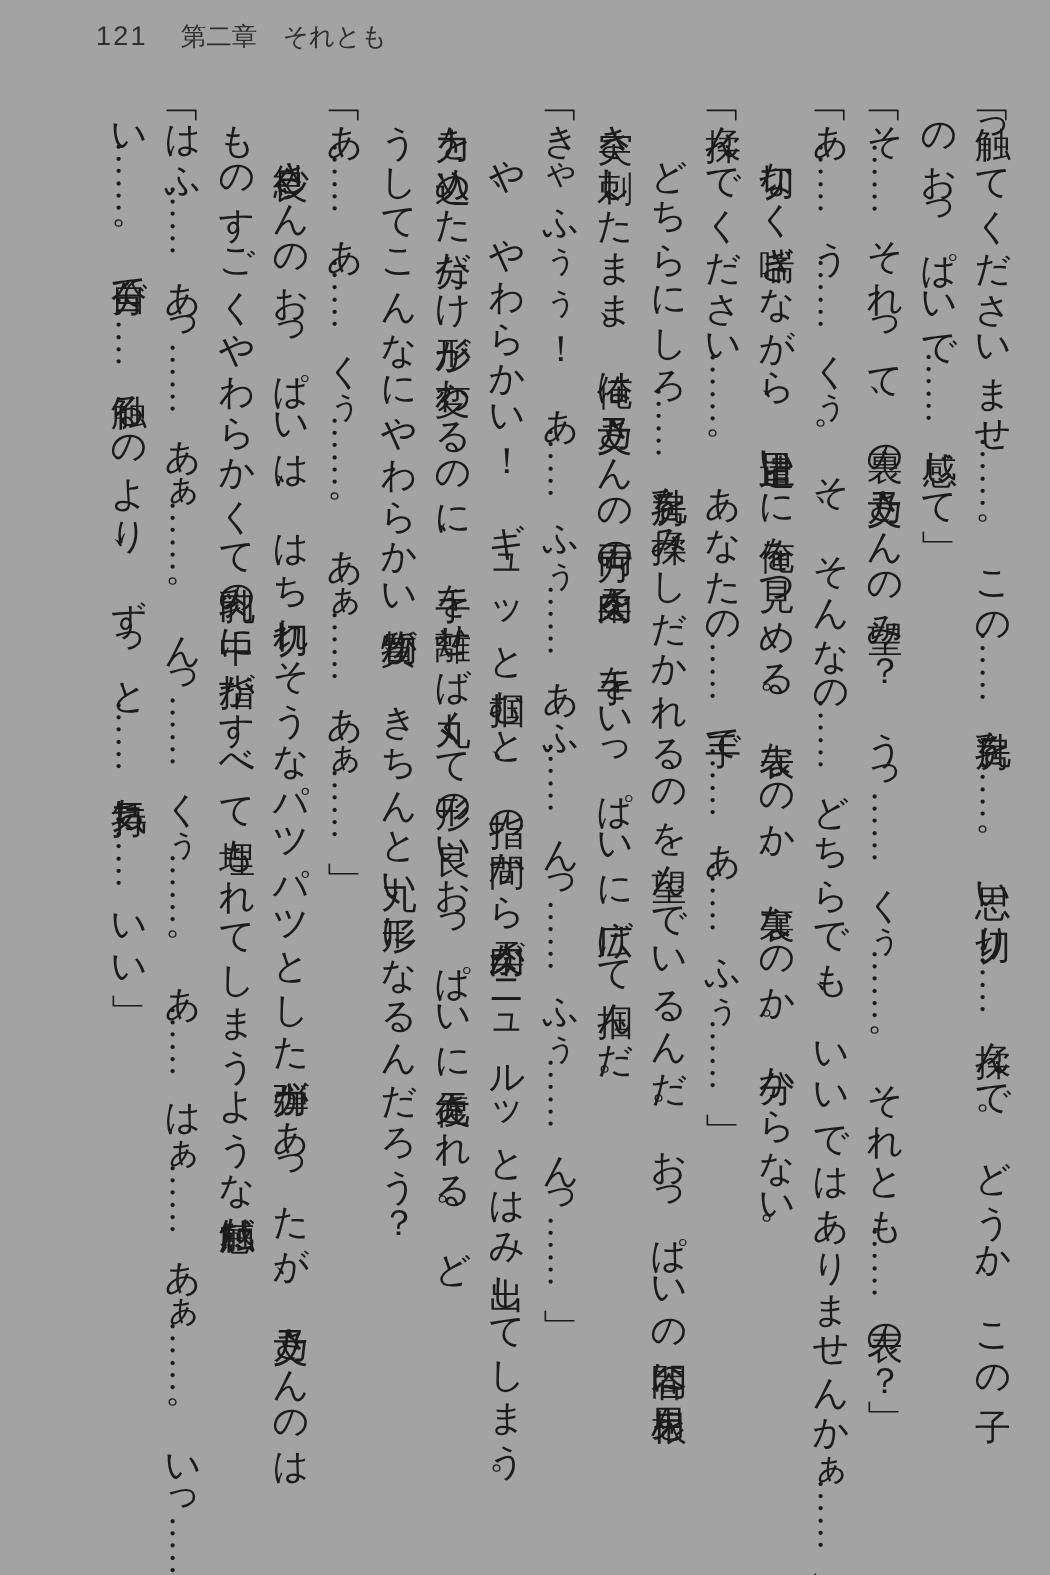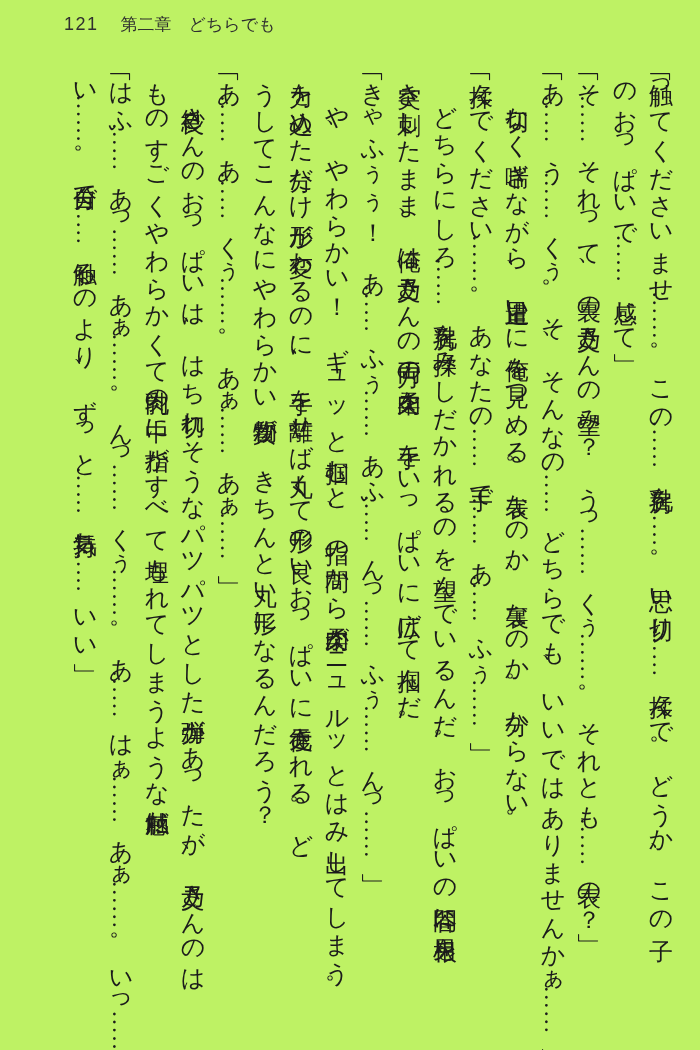--- a/index.html
+++ b/index.html
@@ -4,21 +4,21 @@
 <style>
   html, body {
     margin: 0;
     padding: 0;
     background: #ffffff;
   }
   .page {
     position: relative;
     width: 700px;
     height: 1050px;
-    background: #bef264;
+    background: #a3a3a3;
     overflow: hidden;
     color: #1d1d1d;
     font-family: "Liberation Serif", "DejaVu Serif", serif;
   }
   .running-head {
     position: absolute;
     top: 13px;
     left: 64px;
     display: flex;
     align-items: baseline;
@@ -52,21 +52,21 @@
     text-indent: 1em;
   }
 </style>
 </head>
 <body>
 
 <div class="page">
 
   <div class="running-head">
     <span class="num">121</span>
-    <span class="chapter">第二章　どちらでも</span>
+    <span class="chapter">第二章　それとも</span>
   </div>
 
   <div class="vtext">
     <p>「触ってくださいませ……。この……乳房を……。思い切り……揉んで。どうか、この子</p>
     <p>のおっぱいで……感じて」</p>
     <p>「そ……それって、裏の文乃さんの望み？　うっ……くぅ……。それとも……表の？」</p>
     <p>「あ……う……くぅ。そ、そんなの……どちらでも、いいではありませんかぁ……」</p>
     <p class="indent">切なく喘ぎながら、上目遣いに俺を見つめる。表なのか、裏なのか。分からない。</p>
     <p>「揉んでください……。あなたの……手で……あ……ふぅ……」</p>
     <p class="indent">どちらにしろ……乳房を揉みしだかれるのを望んでいるんだ。おっぱいの谷間に男根を</p>

